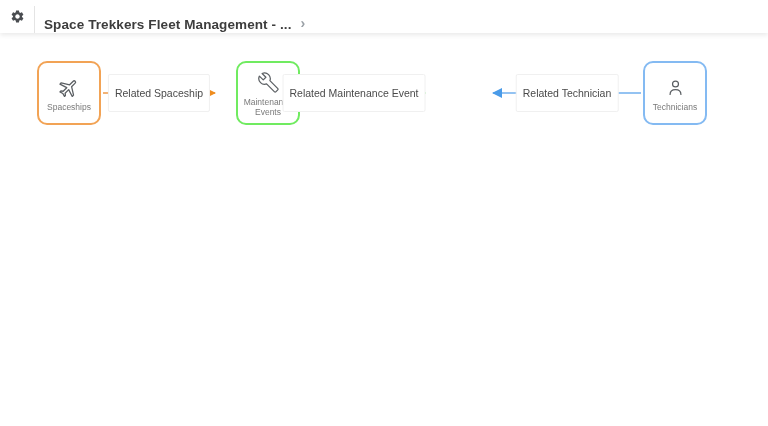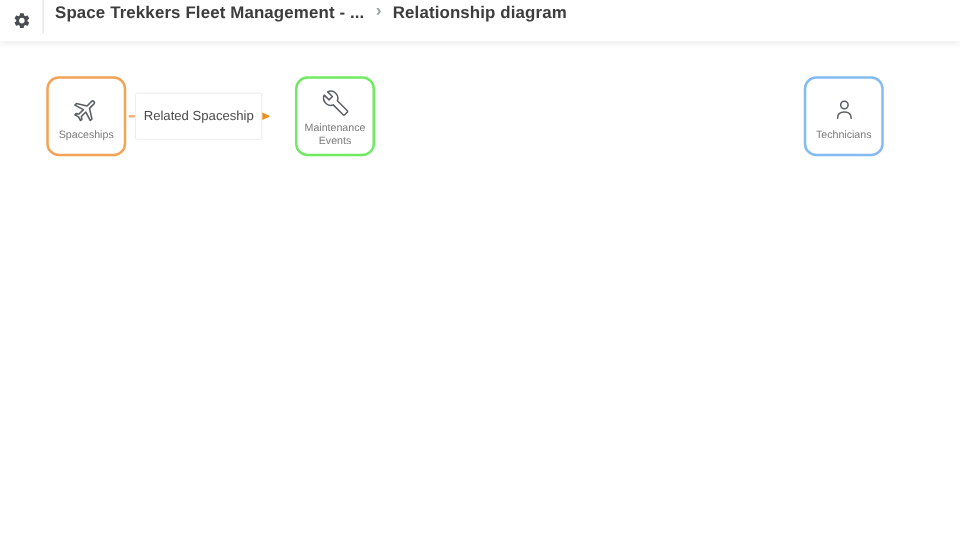--- a/index.html
+++ b/index.html
@@ -2,21 +2,21 @@
 <html><head>
 <meta charset="utf-8">
 <style>
   * { margin:0; padding:0; box-sizing:border-box; }
   html,body { width:768px; height:426px; background:#ffffff; overflow:hidden;
               font-family:"Liberation Sans", sans-serif; }
 
   
   .header {
     position:absolute; left:0; top:0; width:768px; height:33px;
-    background:#ffffff; display:flex; align-items:flex-start;
+    background:#ffffff; display:flex; align-items:flex-end;
     box-shadow:0 2px 5px rgba(0,0,0,0.09);
     z-index:10;
   }
   .gear-btn {
     width:34px; height:33px; display:flex; align-items:center; justify-content:center;
     cursor:pointer; flex:0 0 auto;
   }
   .header-divider { width:1px; height:27px; background:#e4e4e4; flex:0 0 auto; }
   .breadcrumb { display:flex; align-items:center; padding-left:9px; }
   .crumb-title {
@@ -68,21 +68,20 @@
 <div class="header">
   <div class="gear-btn">
     <svg width="15" height="15" viewBox="0 0 24 24">
       <path fill="#4a4d51" d="M19.14,12.94c0.04-0.3,0.06-0.61,0.06-0.94c0-0.32-0.02-0.64-0.07-0.94l2.03-1.58c0.18-0.14,0.23-0.41,0.12-0.61 l-1.92-3.32c-0.12-0.22-0.37-0.29-0.59-0.22l-2.39,0.96c-0.5-0.38-1.03-0.7-1.62-0.94L14.4,2.81c-0.04-0.24-0.24-0.41-0.48-0.41 h-3.84c-0.24,0-0.43,0.17-0.47,0.41L9.25,5.35C8.66,5.59,8.12,5.92,7.63,6.29L5.24,5.33c-0.22-0.08-0.47,0-0.59,0.22L2.74,8.87 C2.62,9.08,2.66,9.34,2.86,9.48l2.03,1.58C4.84,11.36,4.8,11.69,4.8,12s0.02,0.64,0.07,0.94l-2.03,1.58 c-0.18,0.14-0.23,0.41-0.12,0.61l1.92,3.32c0.12,0.22,0.37,0.29,0.59,0.22l2.39-0.96c0.5,0.38,1.03,0.7,1.62,0.94l0.36,2.54 c0.05,0.24,0.24,0.41,0.48,0.41h3.84c0.24,0,0.44-0.17,0.47-0.41l0.36-2.54c0.59-0.24,1.13-0.56,1.62-0.94l2.39,0.96 c0.22,0.08,0.47,0,0.59-0.22l1.92-3.32c0.12-0.22,0.07-0.47-0.12-0.61L19.14,12.94z M12,15.6c-1.98,0-3.6-1.62-3.6-3.6 s1.62-3.6,3.6-3.6s3.6,1.62,3.6,3.6S13.98,15.6,12,15.6z"></path>
     </svg>
   </div>
   <div class="header-divider"></div>
   <div class="breadcrumb">
     <span class="crumb-title">Space Trekkers Fleet Management - ...</span>
     <span class="crumb-sep">›</span>
-    <span class="crumb-title">Relationship diagram</span>
   </div>
 </div>
 
 <div class="canvas">
 
   <div class="node" style="left: 37px; border-color: rgb(242, 163, 85); justify-content: center;">
     <span class="node-icon">
       <svg width="22" height="22" viewBox="0 0 24 24" style="transform:rotate(45deg)">
         <path class="ic-stroke" stroke-width="1.2" d="M21,16v-2l-8-5V3.5C13,2.67,12.33,2,11.5,2S10,2.67,10,3.5V9l-8,5v2l8-2.5V19l-2,1.5V22l3.5-1l3.5,1v-1.5L13,19v-5.5L21,16z"></path>
       </svg>
@@ -98,22 +97,32 @@
 
   <div class="node" style="left: 217px; border-color: rgb(112, 235, 96); margin-left: 19px;">
     <span class="node-icon">
       <svg width="21" height="21" viewBox="0 0 24 24">
         <path class="ic-stroke" stroke-width="1.2" d="M22.7,19l-9.1-9.1c0.9-2.3,0.4-5-1.5-6.9c-2-2-5-2.4-7.4-1.3L9,6L6,9L1.6,4.7C0.4,7.1,0.9,10.1,2.9,12.1 c1.9,1.9,4.6,2.4,6.9,1.5l9.1,9.1c0.4,0.4,1,0.4,1.4,0l2.3-2.3C23.1,20,23.1,19.4,22.7,19z"></path>
       </svg>
     </span>
     <span class="node-label">Maintenance Events</span>
   </div>
 
+  <div class="edge" style="left:283px;width:142px">
+    <div class="edge-line" style="background: rgb(143, 232, 127);"></div>
+    <div class="arrow arrow-right" style="border-left-color: rgb(39, 212, 39);"></div>
+    <div class="edge-label">Related Maintenance Event</div>
+  </div>
 
 
+  <div class="edge" style="left:493px;width:148px">
+    <div class="edge-line" style="background: rgb(148, 195, 242);"></div>
+    <div class="arrow arrow-left" style="border-right-color: rgb(74, 155, 232);"></div>
+    <div class="edge-label">Related Technician</div>
+  </div>
 
   <div class="node" style="left: 643px; border-color: rgb(132, 186, 242);">
     <span class="node-icon">
       <svg width="21" height="21" viewBox="0 0 24 24">
         <circle class="ic-stroke" stroke-width="1.2" cx="12" cy="8" r="3.4"></circle>
         <path class="ic-stroke" stroke-width="1.2" d="M5.8,20 C5.8,16.2 8.6,14.4 12,14.4 C15.4,14.4 18.2,16.2 18.2,20"></path>
       </svg>
     </span>
     <span class="node-label">Technicians</span>
   </div>

